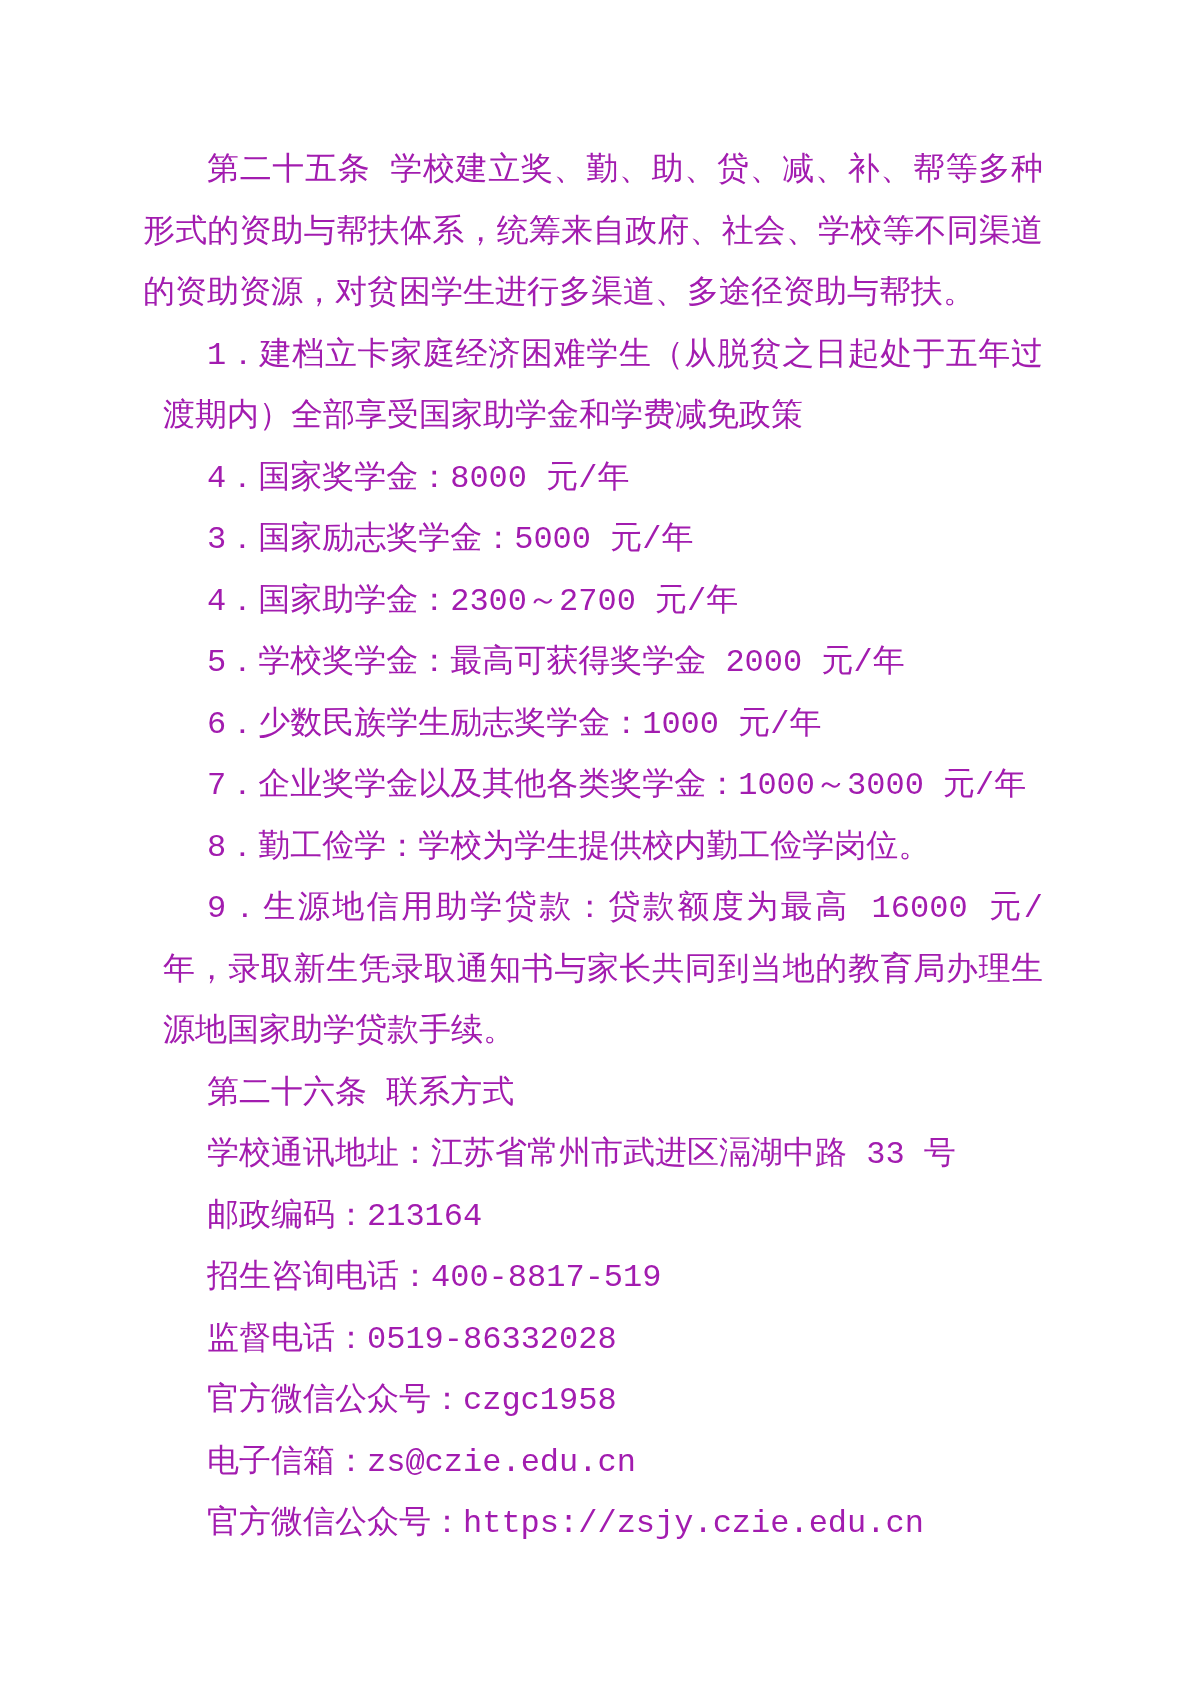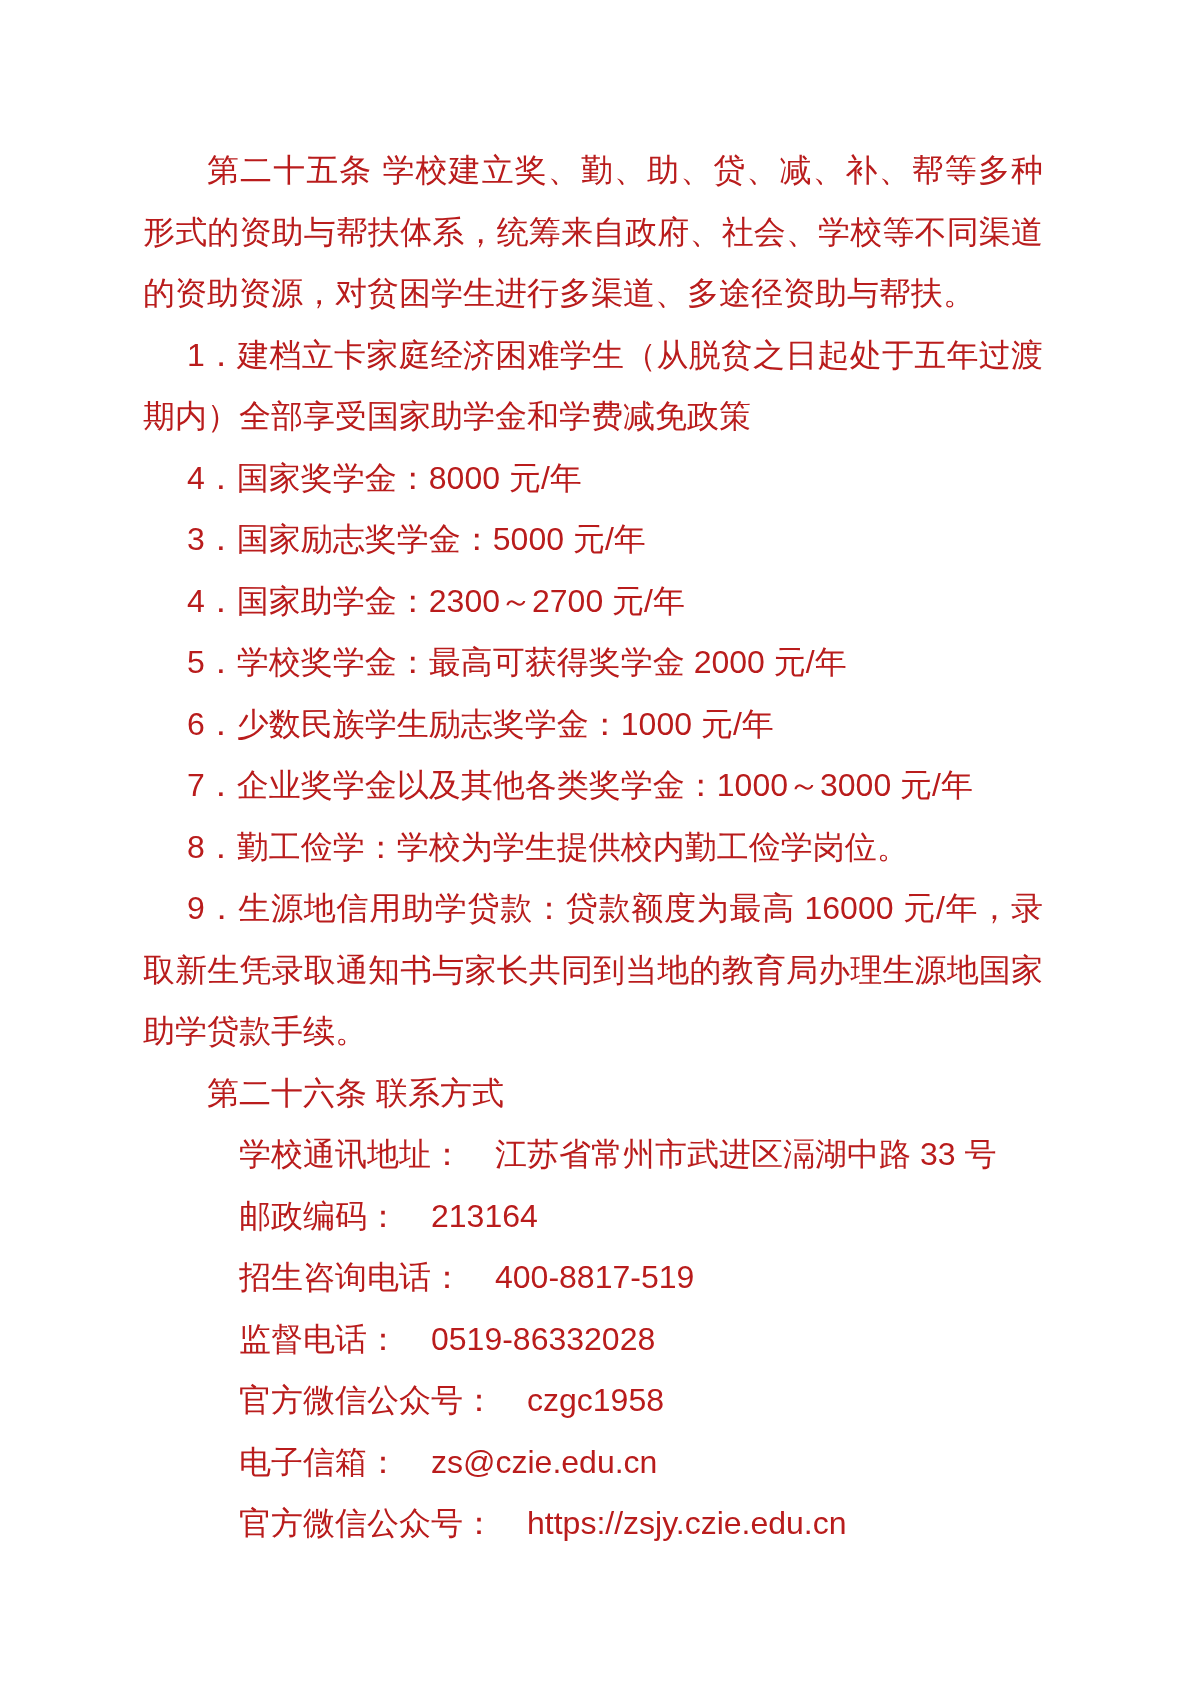--- a/index.html
+++ b/index.html
@@ -6,46 +6,46 @@
     margin: 0;
     padding: 0;
     background: #ffffff;
   }
   .page {
     position: relative;
     width: 1084px;
     height: 1684px;
     background: #ffffff;
     overflow: hidden;
-    font-family: Liberation Sans, sans-serif;
-    color: #b91c1c;
+    font-family: Liberation Mono, monospace;
+    color: #a21caf;
   }
   .content {
     position: absolute;
     left: 143px;
     top: 140px;
     width: 900px;
     font-size: 32px;
     line-height: 61.5px;
   }
   .content p {
     margin: 0;
     padding: 0;
     text-align: justify;
     text-justify: inter-character;
     text-align-last: left;
     text-indent: 64px; 
     word-break: break-all;
   }
   .content p.item {
+    margin-left: 20px;   
     text-indent: 44px;   
   }
   .contact-label, .contact-value {
     white-space: pre-wrap;
-    margin-left: 32px;
   }
 </style>
 </head>
 <body>
 
 <div class="page">
   <div class="content">
 
     <p class="para">第二十五条 学校建立奖、勤、助、贷、减、补、帮等多种形式的资助与帮扶体系，统筹来自政府、社会、学校等不同渠道的资助资源，对贫困学生进行多渠道、多途径资助与帮扶。</p>
 

